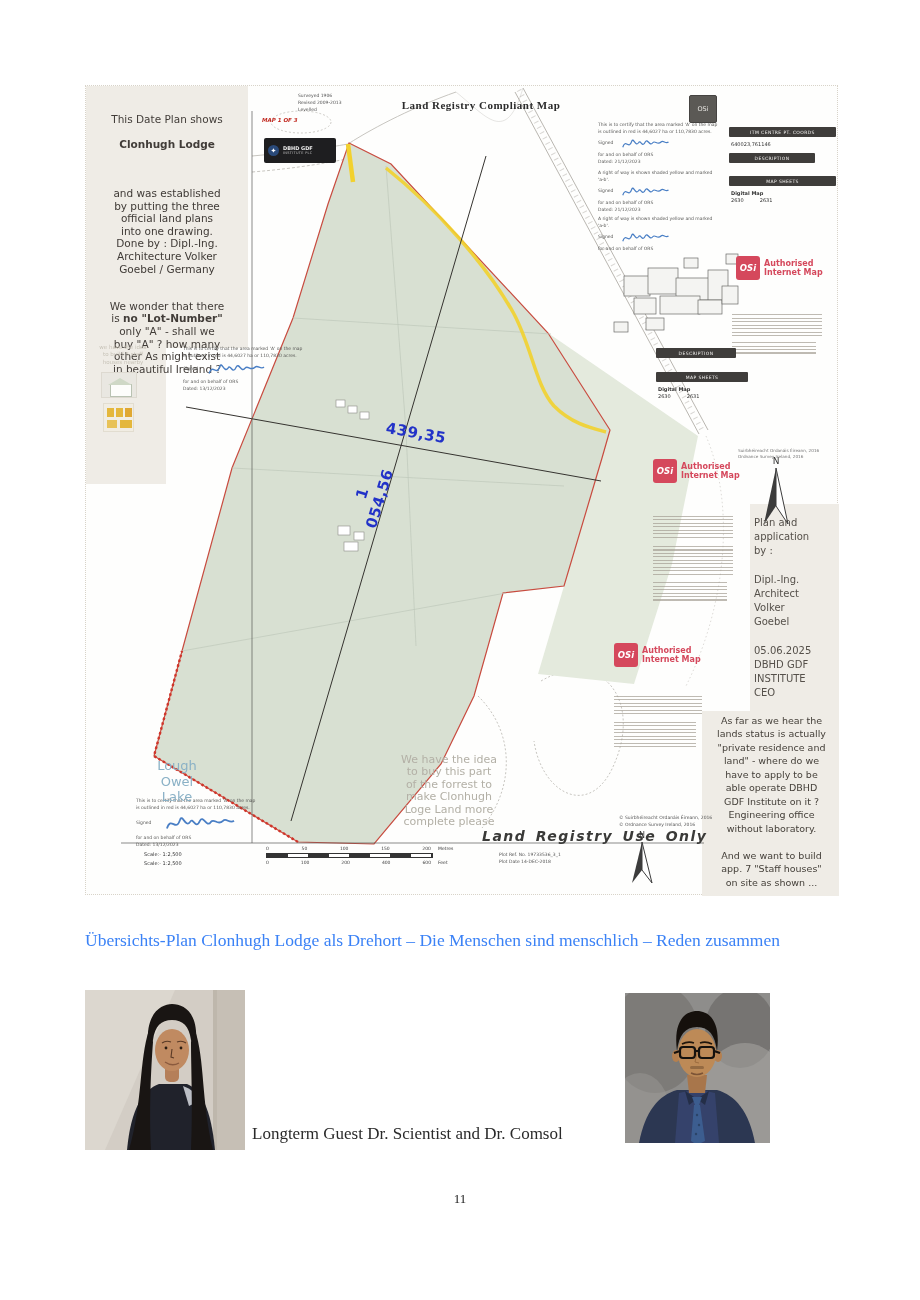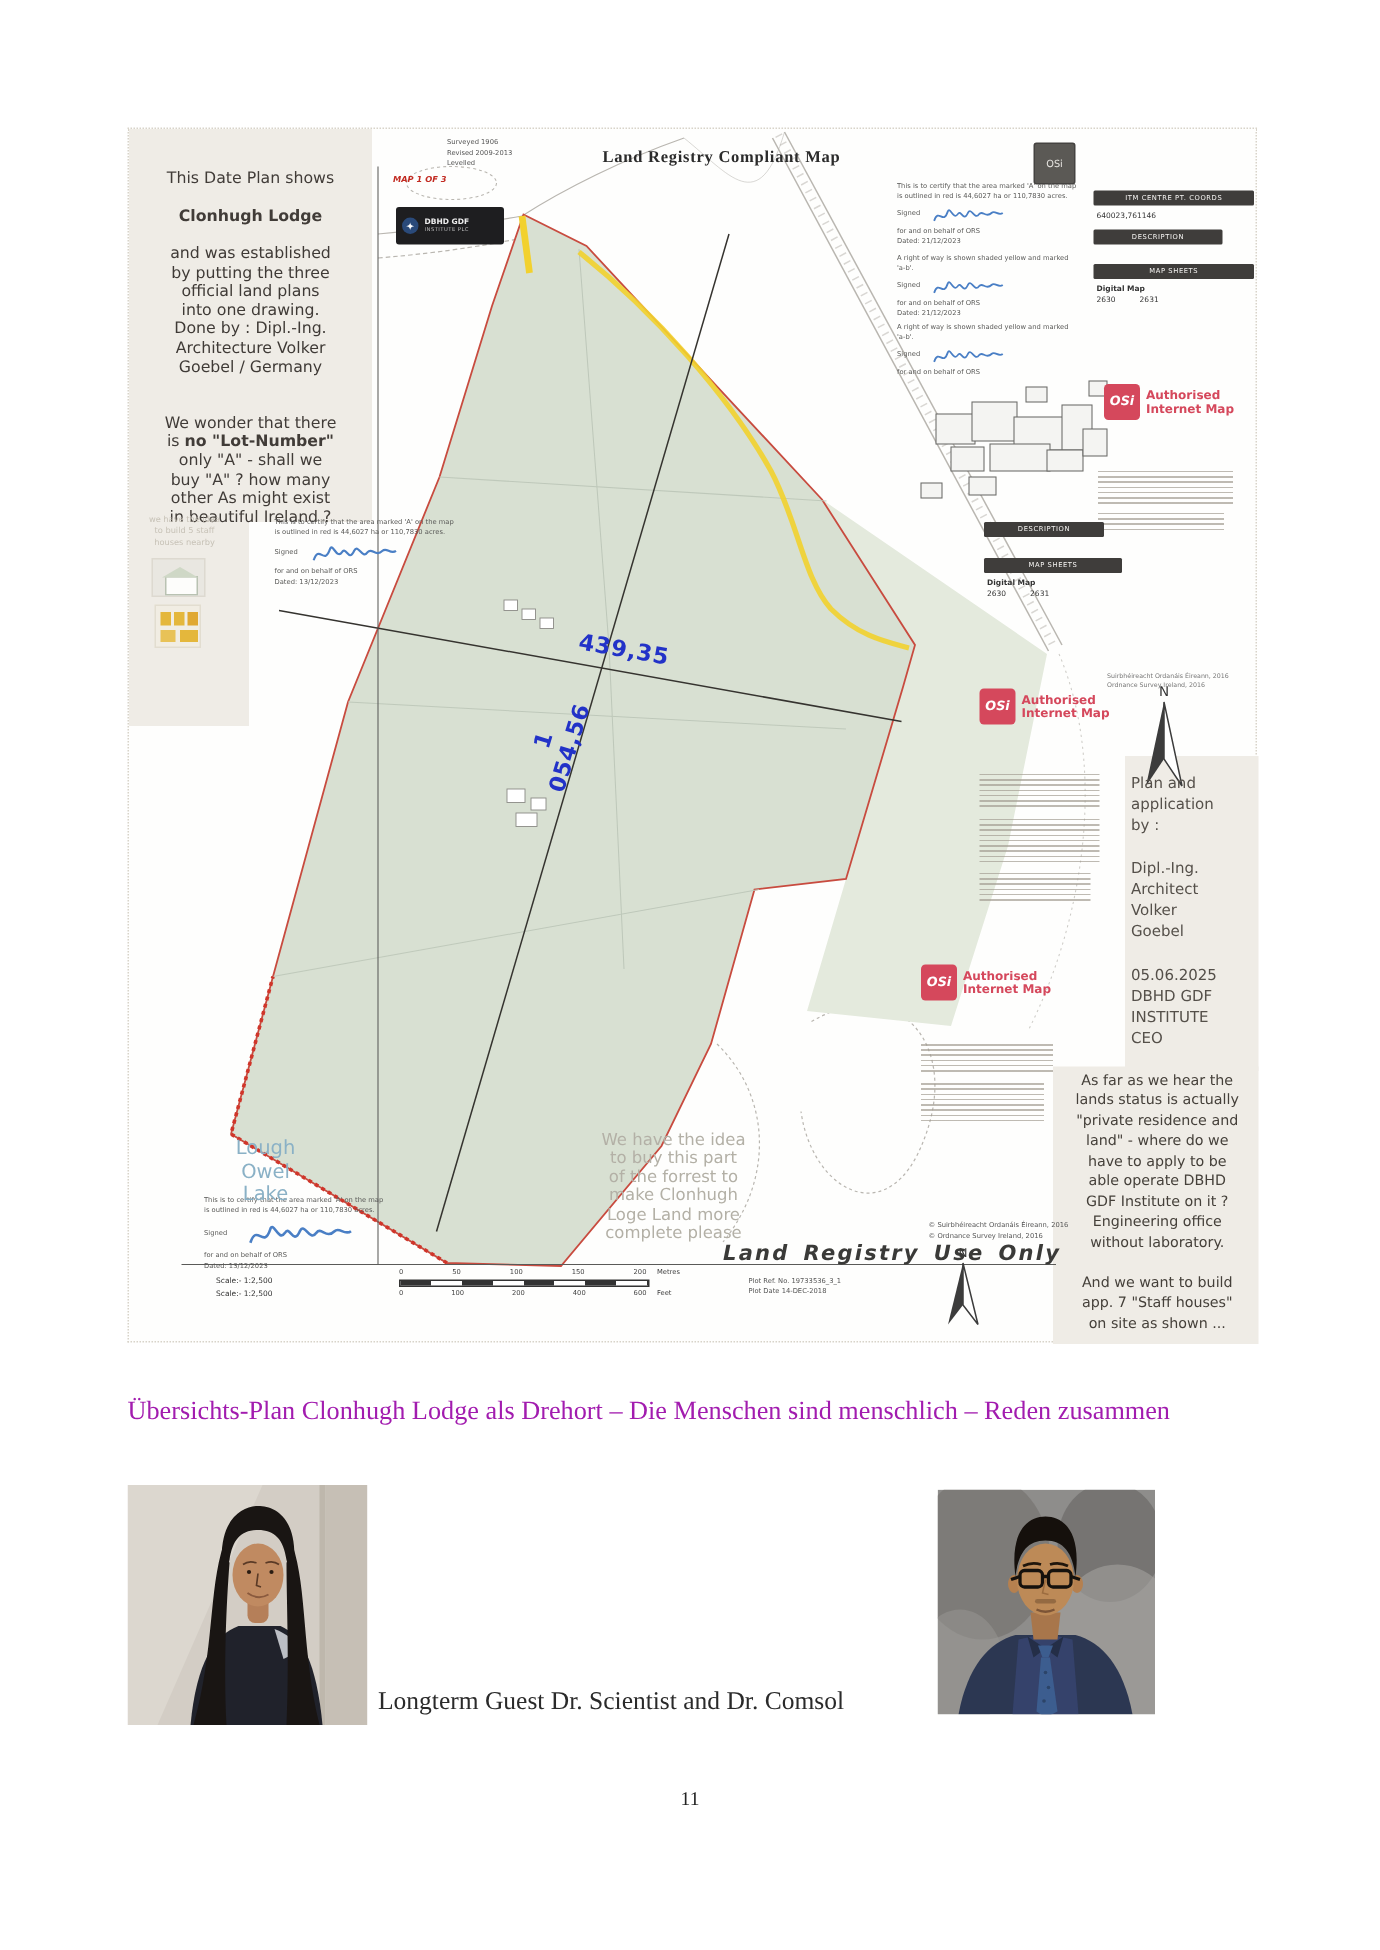--- a/index.html
+++ b/index.html
@@ -20,21 +20,21 @@
   .badge .logo{width:11px;height:11px;border-radius:50%;background:#2a4a7a;color:#fff;font-size:7px;display:flex;align-items:center;justify-content:center;flex:0 0 auto;}
   .badge .bt{color:#eee;font-size:5px;line-height:1.25;font-weight:bold;}
   .badge .bt small{display:block;font-weight:normal;font-size:3.5px;color:#bbb;letter-spacing:.3px;}
   .osicorner{position:absolute;left:603px;top:9px;width:26px;height:26px;background:#5b5955;border:1px solid #454341;border-radius:2px;color:#e8e6e2;font-size:6.5px;display:flex;align-items:center;justify-content:center;}
   .measure{position:absolute;color:#2232c8;font-weight:bold;font-size:15px;text-align:center;letter-spacing:.5px;}
   .sb{position:absolute;font-size:4.5px;color:#444;}
   .sb-row{display:flex;justify-content:space-between;width:165px;}
   .sb-bar{width:165px;height:3px;border:.5px solid #333;background:repeating-linear-gradient(90deg,#333 0 20.5px,#fff 20.5px 41px);margin:2px 0;}
   .sb .u{position:absolute;left:172px;}
   .thumb{position:absolute;box-sizing:border-box;}
-  .caption-de{position:absolute;left:85px;top:930px;width:770px;font-family:"Liberation Serif",serif;font-size:17.5px;color:#a21caf;}
+  .caption-de{position:absolute;left:85px;top:930px;width:770px;font-family:"Liberation Serif",serif;font-size:17.5px;color:#3b82f6;}
   .photo{position:absolute;overflow:hidden;}
   .photo-caption{position:absolute;left:252px;top:1124px;font-family:"Liberation Serif",serif;font-size:17px;color:#2a2a2a;}
   .page-number{position:absolute;left:0;top:1191px;width:920px;text-align:center;font-family:"Liberation Serif",serif;font-size:13px;color:#222;}
 </style>
 </head>
 <body>
 
 <div class="page">
 
   <figure class="map-figure">
@@ -134,21 +134,21 @@
     <div class="badge">
       <span class="logo">✦</span>
       <span class="bt"><span>DBHD GDF</span><small>INSTITUTE PLC</small></span>
     </div>
 
     <div class="osicorner">OSi</div>
 
     <div class="t" style="left:6px;top:14px;width:150px;text-align:center;font-size:10.5px;line-height:1.2;color:#413c38;">
       <div>This Date Plan shows</div>
       <div style="font-weight:bold">Clonhugh Lodge</div>
-      <div class="t" style="position:static;margin-top:0;">and was established
+      <div class="t" style="position:static;margin-top:24px;">and was established
 by putting the three
 official land plans
 into one drawing.
 Done by : Dipl.-Ing.
 Architecture Volker
 Goebel / Germany</div>
       <div style="margin-top:12px;white-space:pre-line;"><span>We wonder that there
 is </span><span style="font-weight:bold">no "Lot-Number"</span><span>
 only "A" - shall we
 buy "A" ? how many

